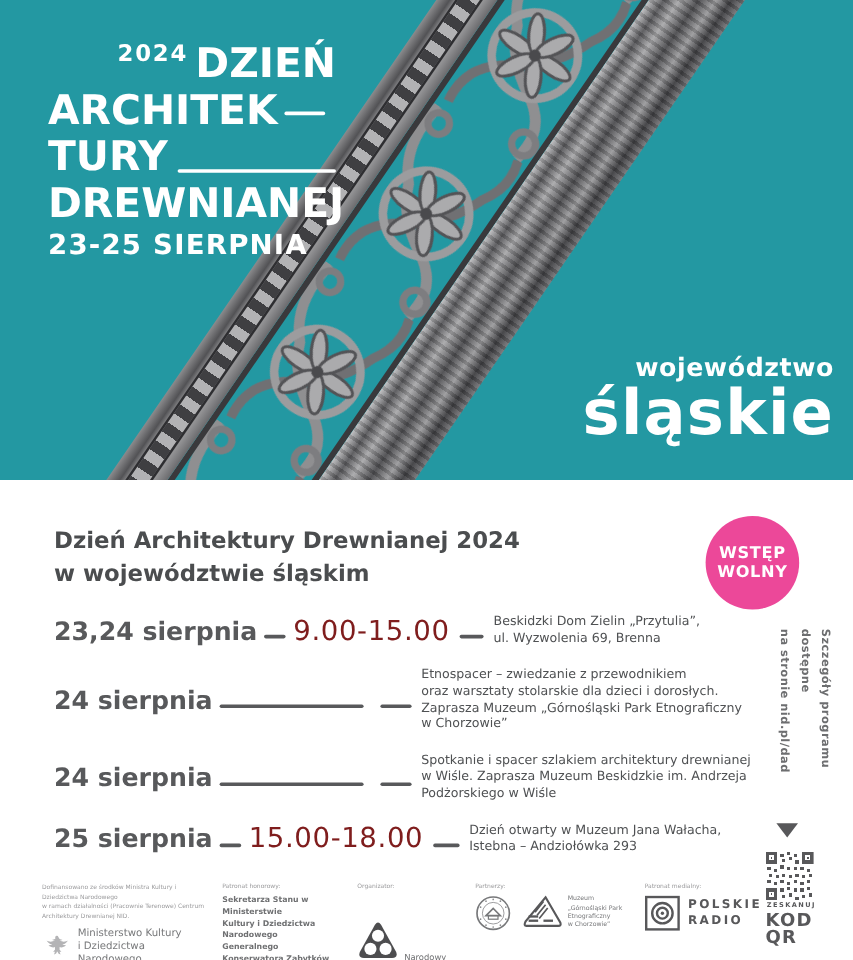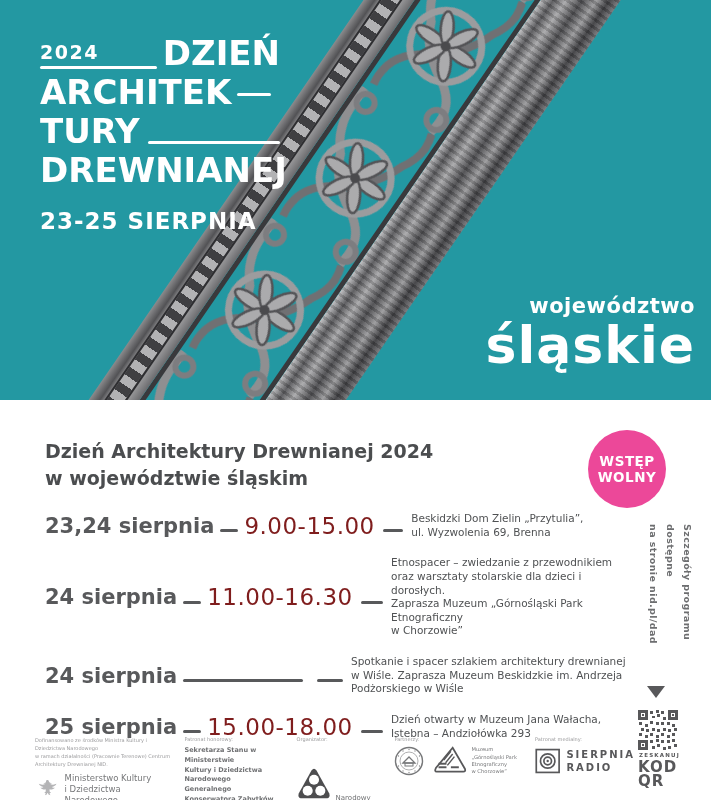--- a/index.html
+++ b/index.html
@@ -22,29 +22,29 @@
     background:repeating-linear-gradient(90deg,#3f3f42 0 9px,#b2b2b4 9px 18px);
     border-top:2px solid #2e2e31; border-bottom:2px solid #2e2e31; }
   .ornate { height:104px; }
   .rail-b { height:66px;
     background:linear-gradient(180deg,#bfbfc1 0%,#58585b 16%,#a9a9ab 32%,#4c4c4f 52%,#9b9b9d 70%,#3e3e41 86%,#77777a 100%); position:relative;}
   .rail-b:after { content:""; position:absolute; inset:0;
     background:repeating-linear-gradient(90deg,rgba(0,0,0,.14) 0 3px,rgba(255,255,255,.05) 3px 7px); }
   .title { position:absolute; left:40px; top:34px; width:240px; color:#fff; font-weight:700; }
   .t-big { font-size:34px; line-height:39px; letter-spacing:0px; white-space:nowrap; }
   .t-row1 { display:flex; align-items:stretch; }
-  .t-year-col { flex:1; display:flex; flex-direction:column; justify-content:flex-end; }
+  .t-year-col { flex:1; display:flex; flex-direction:row; justify-content:flex-end; }
   .t-year { font-size:19px; letter-spacing:1.5px; }
   .t-rule { height:3.5px; background:#fff; border-radius:2px; }
   .t-year-col .t-rule { margin-top:3px; margin-bottom:4px; margin-right:6px; }
   .t-row2 { display:flex; align-items:center; }
   .t-row2 .t-rule { width:34px; margin-left:6px; margin-top:4px; }
   .t-row3 { display:flex; align-items:flex-end; }
   .t-row3 .t-rule { flex:1; margin-left:8px; margin-bottom:7px; }
-  .hero-dates { position:absolute; left:40px; top:208px; color:#fff;
+  .hero-dates { position:absolute; left:40px; top:192px; color:#fff;
     font-size:23px; font-weight:700; letter-spacing:1px; }
   .region { position:absolute; right:16px; top:296px; color:#fff; text-align:right;
     font-weight:700; line-height:1.0;margin-left:45px; }
   .region-l1 { font-size:21px; letter-spacing:0.5px; }
   .region-l2 { font-size:52px; letter-spacing:1px; margin-top:2px; }
   
   .main { position:absolute; left:0; top:400px; width:711px; height:340px; background:#fff; }
   .heading { position:absolute; left:45px; top:38px; color:#4b4d4f;
     font-size:19px; font-weight:700; line-height:1.4; white-space:pre-line; }
   .badge { position:absolute; left:588px; top:30px; width:78px; height:78px;
@@ -167,21 +167,20 @@
       <span class="s-date">23,24 sierpnia</span>
       <div class="s-rule"></div>
       <span class="s-time">9.00-15.00</span>
       <div class="s-dash"></div>
       <div class="s-desc">Beskidzki Dom Zielin „Przytulia”,
 ul. Wyzwolenia 69, Brenna</div>
     </div>
     <div class="srow">
       <span class="s-date">24 sierpnia</span>
       <div class="s-rule"></div>
-      <span class="s-time">11.00-16.30</span>
       <div class="s-dash"></div>
       <div class="s-desc">Etnospacer – zwiedzanie z przewodnikiem
 oraz warsztaty stolarskie dla dzieci i dorosłych.
 Zaprasza Muzeum „Górnośląski Park Etnograficzny
 w Chorzowie”</div>
     </div>
     <div class="srow">
       <span class="s-date">24 sierpnia</span>
       <div class="s-rule"></div>
       <div class="s-dash"></div>
@@ -334,18 +333,18 @@
 
     <div class="f-col5">
       <div class="f-label">Patronat medialny:</div>
       <div class="med-row">
         <svg width="30" height="30" viewBox="0 0 30 30">
           <rect x="1.5" y="1.5" width="27" height="27" fill="none" stroke="#58585a" stroke-width="2"></rect>
           <circle cx="15" cy="15" r="8.5" fill="none" stroke="#58585a" stroke-width="2"></circle>
           <circle cx="15" cy="15" r="4.5" fill="none" stroke="#58585a" stroke-width="2"></circle>
           <circle cx="15" cy="15" r="1.4" fill="#58585a"></circle>
         </svg>
-        <div class="pr-name">SIERPNIA
+        <div class="pr-name">POLSKIE
 RADIO</div>
       </div>
     </div>
   </div>
 </div>
 
 </body></html>

